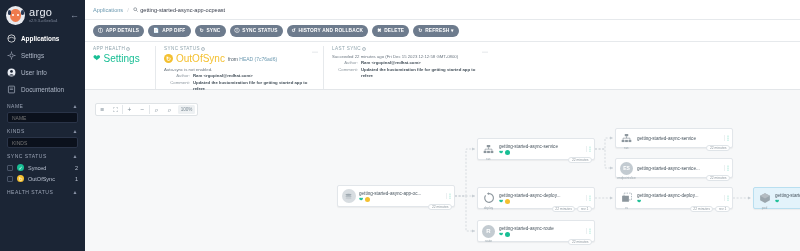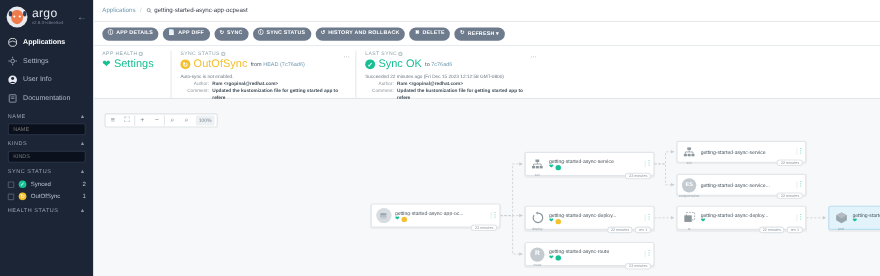--- a/index.html
+++ b/index.html
@@ -369,28 +369,20 @@
           <b>Updated the kustomization file for getting started app to refere</b>
         </div>
       </div>
     </div>
 
     <div class="status-card" style="width:170px">
       <div class="sc-dots">⋯</div>
       <div class="sc-title">
         <span>LAST SYNC</span><span class="qm">?</span>
       </div>
-      <div class="sc-main">
-        <span class="circ g">✓</span>
-        <span class="sc-big syncok">Sync OK</span>
-        <span class="sc-sub">
-          <span>to</span>
-          <span class="lnk">7c76ad6</span>
-        </span>
-      </div>
       <div class="sc-meta">
         <div>Succeeded 22 minutes ago (Fri Dec 15 2023 12:12:58 GMT-0800)</div>
         <div class="sc-kv">
           <span class="k">Author:</span>
           <b>Ram &lt;rgopinal@redhat.com&gt;</b>
         </div>
         <div class="sc-kv">
           <span class="k">Comment:</span>
           <b>Updated the kustomization file for getting started app to refere</b>
         </div>

